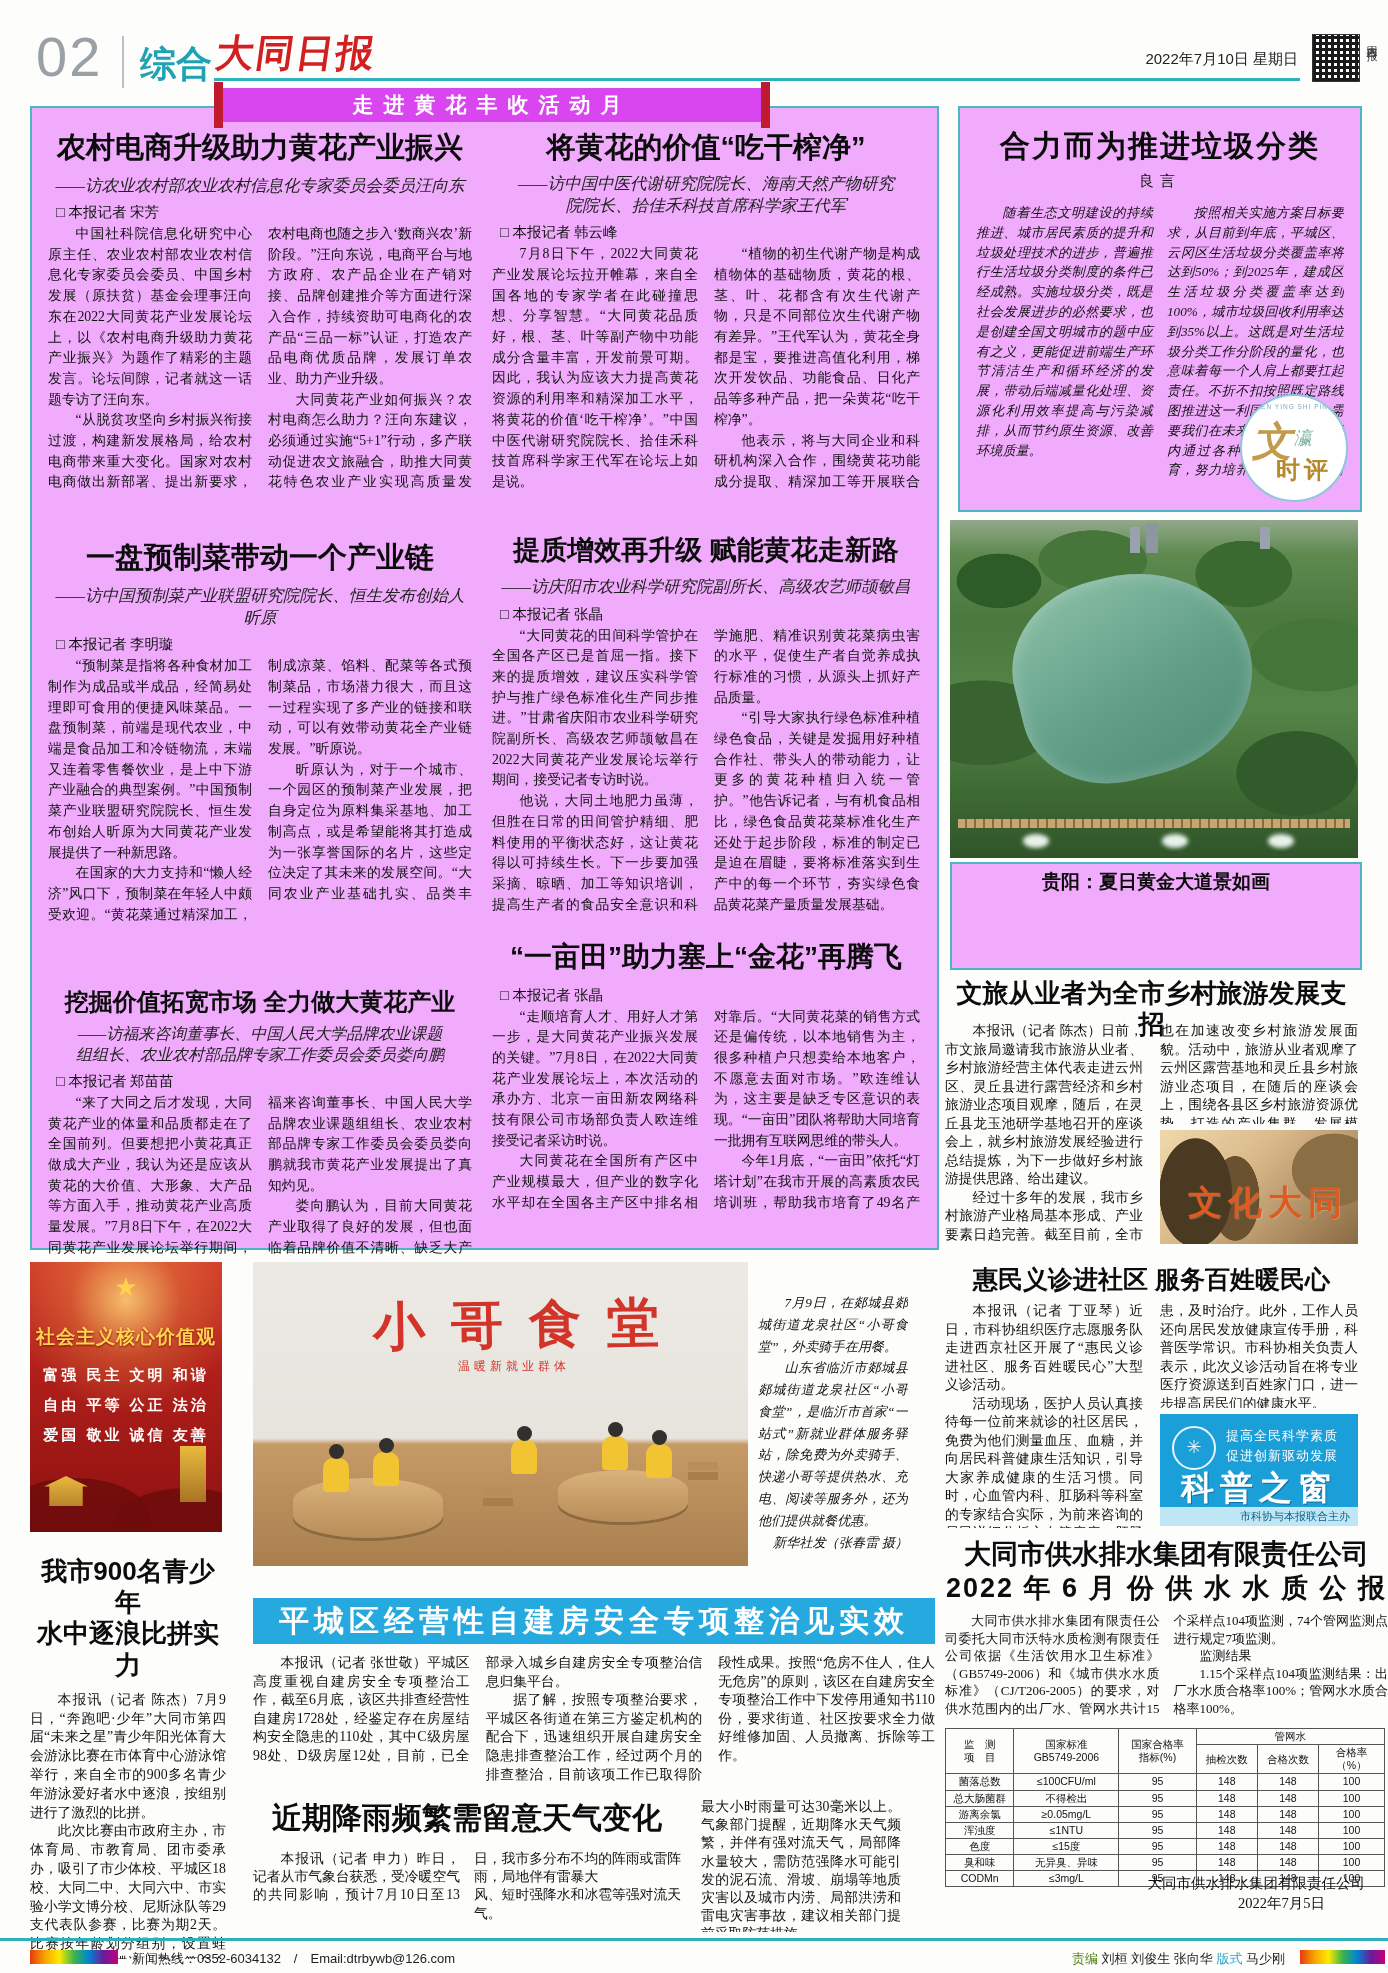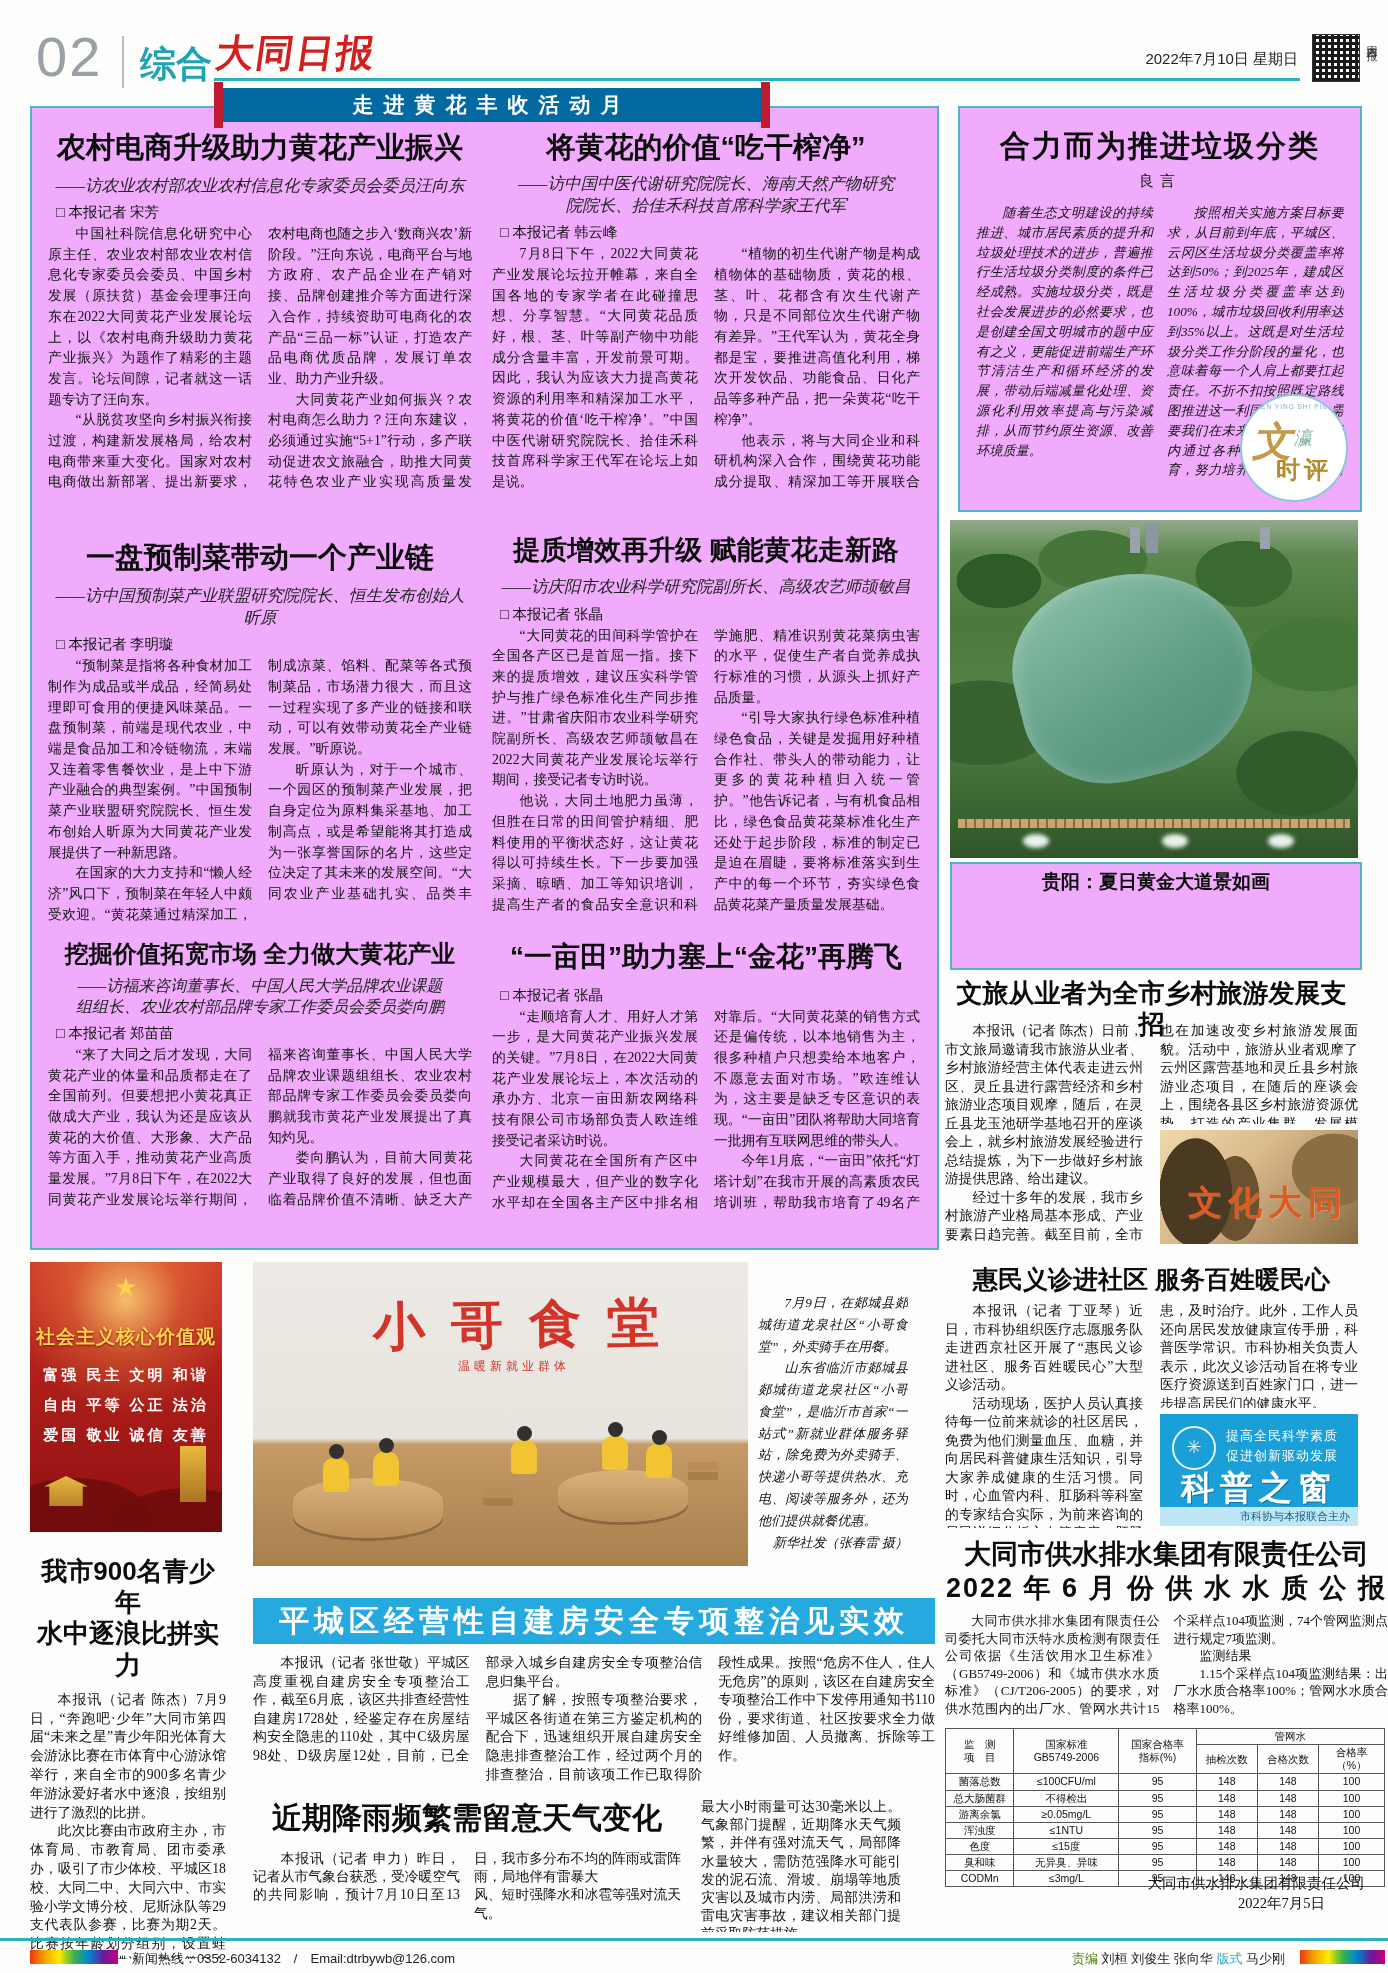--- a/index.html
+++ b/index.html
@@ -19,21 +19,21 @@
   .pagenum{font-family:"Liberation Sans",sans-serif;font-size:56px;color:#99a1a6;letter-spacing:2px;}
   .secname{font-family:"Liberation Sans",sans-serif;font-size:36px;font-weight:bold;color:#1fa3b3;}
   .masthead{font-family:"DejaVu Serif",serif;font-size:38px;font-weight:bold;color:#d21f1f;transform:skewX(-8deg);letter-spacing:2px;}
   .hrule{background:#2fb0bd;height:3px;}
   .dateline{font-size:15px;color:#222;text-align:right;font-family:"Liberation Sans",sans-serif;}
   .qr{width:46px;height:46px;border:1px solid #333;background:
       repeating-linear-gradient(0deg,#1a1a1a 0 3px,transparent 3px 6px),
       repeating-linear-gradient(90deg,#1a1a1a 0 3px,transparent 3px 6px),#fff;}
   .vtext{writing-mode:vertical-rl;font-size:11px;letter-spacing:2px;color:#333;}
   
-  .banner{background:#0369a1;color:#fff;font-family:"Liberation Sans",sans-serif;
+  .banner{background:#d946ef;color:#fff;font-family:"Liberation Sans",sans-serif;
       font-weight:bold;font-size:21px;letter-spacing:10px;text-align:center;line-height:34px;}
   .banner .tab{position:absolute;top:-6px;width:9px;height:46px;background:#c01a30;}
   
   .seal{border-radius:50%;border:2px solid #8fc6da;background:#fff;overflow:hidden;}
   .seal .arc{position:absolute;top:7px;left:0;width:100%;text-align:center;font-size:6.5px;letter-spacing:1px;color:#8aa9b8;font-family:"Liberation Sans",sans-serif;}
   .seal .z1{position:absolute;left:10px;top:18px;font-size:40px;color:#c29a4a;font-style:italic;font-weight:bold;}
   .seal .z2{position:absolute;left:52px;top:30px;font-size:18px;color:#7fb3a0;font-style:italic;}
   .seal .z3{position:absolute;left:34px;top:58px;font-size:24px;font-weight:bold;color:#b5892e;letter-spacing:4px;}
   
   .photo-g{background:
@@ -153,21 +153,21 @@
   <div class="sub kai" style="margin-top:10px;">——访庆阳市农业科学研究院副所长、高级农艺师颉敏昌</div>
   <div class="by">□ 本报记者 张晶</div>
   <div class="bod c2" style="height:292px;">
     <p>“大同黄花的田间科学管护在全国各产区已是首屈一指。接下来的提质增效，建议压实科学管护与推广绿色标准化生产同步推进。”甘肃省庆阳市农业科学研究院副所长、高级农艺师颉敏昌在2022大同黄花产业发展论坛举行期间，接受记者专访时说。</p>
     <p>他说，大同土地肥力虽薄，但胜在日常的田间管护精细、肥料使用的平衡状态好，这让黄花得以可持续生长。下一步要加强采摘、晾晒、加工等知识培训，提高生产者的食品安全意识和科学施肥、精准识别黄花菜病虫害的水平，促使生产者自觉养成执行标准的习惯，从源头上抓好产品质量。</p>
     <p>“引导大家执行绿色标准种植绿色食品，关键是发掘用好种植合作社、带头人的带动能力，让更多的黄花种植归入统一管护。”他告诉记者，与有机食品相比，绿色食品黄花菜标准化生产还处于起步阶段，标准的制定已是迫在眉睫，要将标准落实到生产中的每一个环节，夯实绿色食品黄花菜产量质量发展基础。</p>
   </div>
 </div>
 
 <div class="abs" style="left:48px;top:940px;width:424px;">
-  <div class="hl" style="font-size:24px;">挖掘价值拓宽市场  全力做大黄花产业</div>
+  <div class="hl" style="font-size:24px;margin-top:48px;">挖掘价值拓宽市场  全力做大黄花产业</div>
   <div class="sub kai" style="margin-top:6px;font-size:16px;">——访福来咨询董事长、中国人民大学品牌农业课题</div>
   <div class="sub kai" style="font-size:16px;">组组长、农业农村部品牌专家工作委员会委员娄向鹏</div>
   <div class="by">□ 本报记者 郑苗苗</div>
   <div class="bod c2" style="height:182px;">
     <p>“来了大同之后才发现，大同黄花产业的体量和品质都走在了全国前列。但要想把小黄花真正做成大产业，我认为还是应该从黄花的大价值、大形象、大产品等方面入手，推动黄花产业高质量发展。”7月8日下午，在2022大同黄花产业发展论坛举行期间，福来咨询董事长、中国人民大学品牌农业课题组组长、农业农村部品牌专家工作委员会委员娄向鹏就我市黄花产业发展提出了真知灼见。</p>
     <p>娄向鹏认为，目前大同黄花产业取得了良好的发展，但也面临着品牌价值不清晰、缺乏大产品的问题。“市场中那么多产地的黄花，消费者为什么非要买大同的？这就是大价值，也是品牌灵魂。就像宁夏枸杞品牌灵魂是道地，大同黄花灵魂是什么，需要深入研究和挖掘，实现产业价值、产区价值、产品价值的一体化发展。”娄向鹏表示。</p>
 
   </div>
 </div>
 

